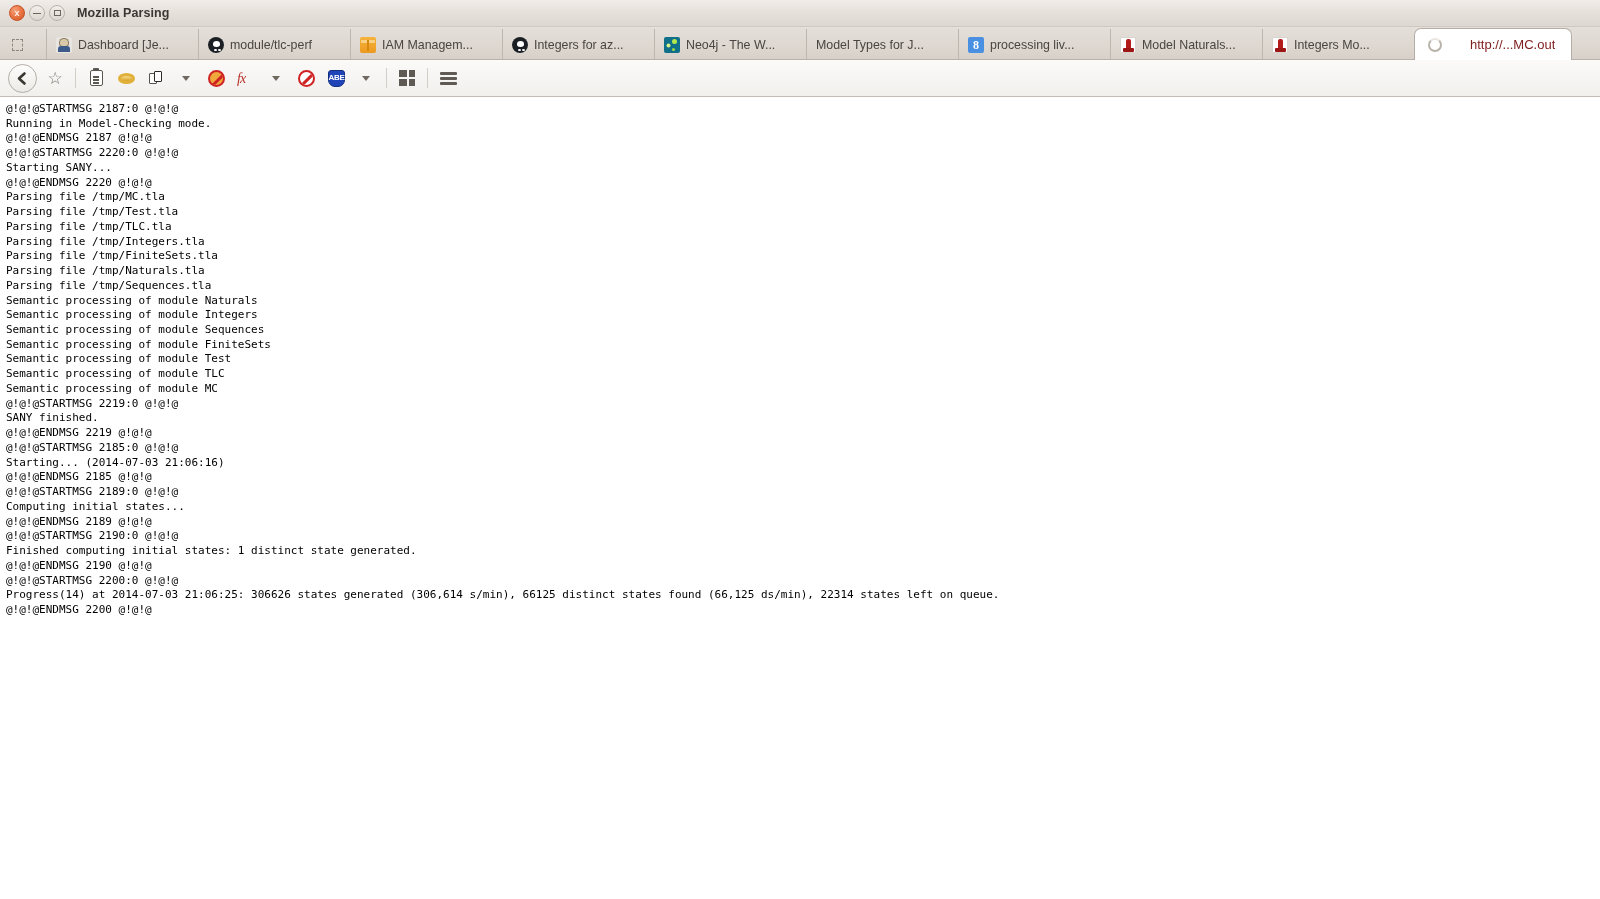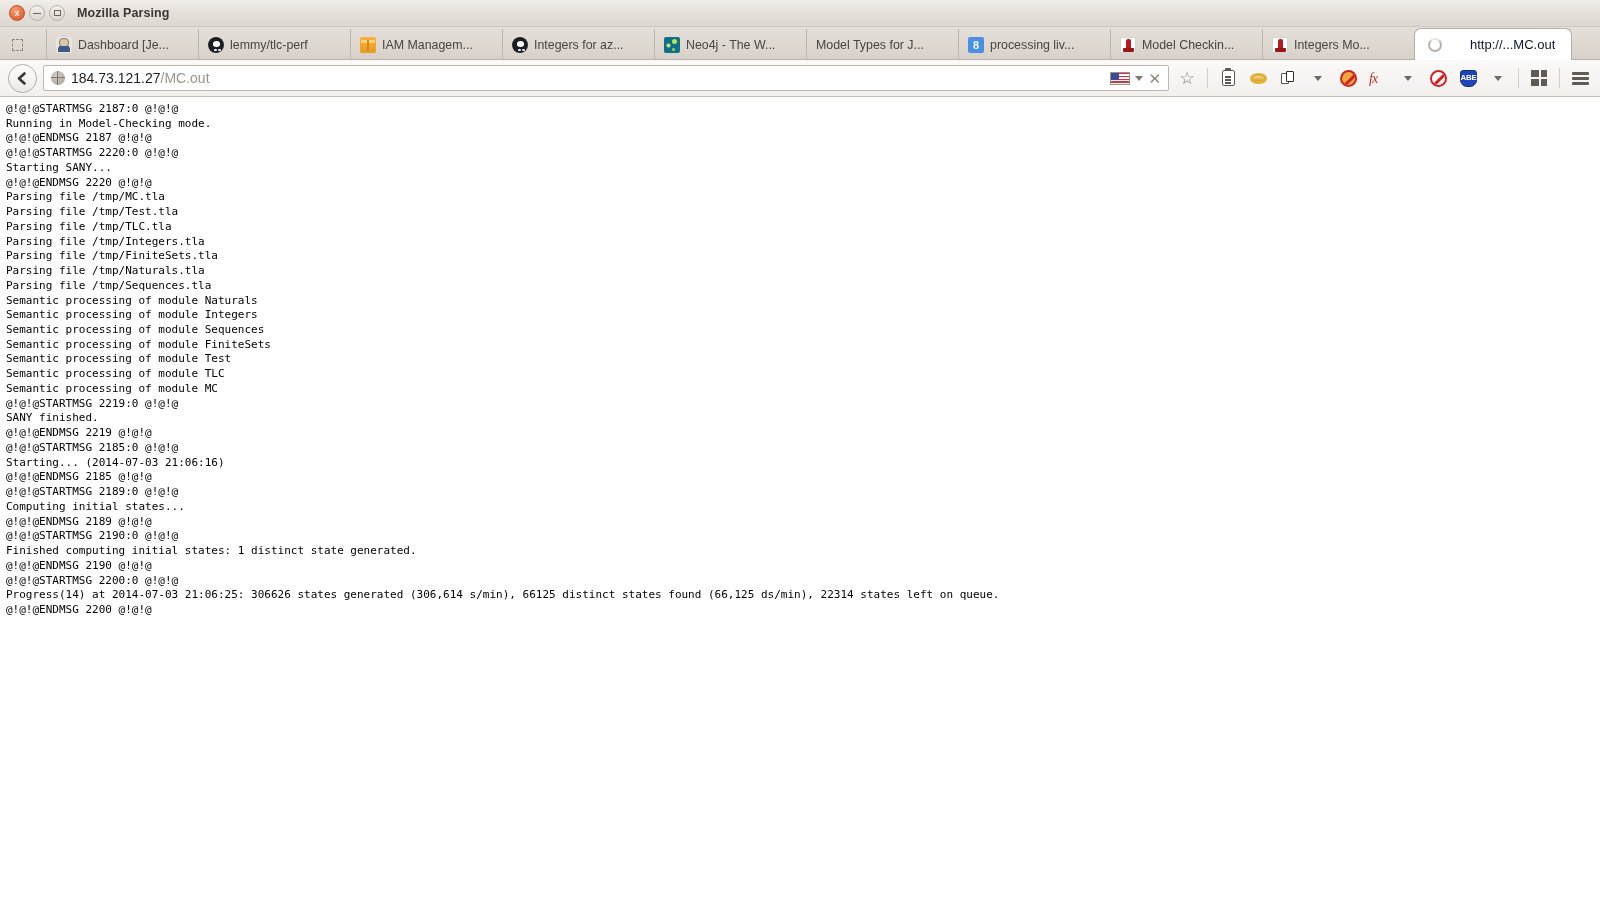--- a/index.html
+++ b/index.html
@@ -129,21 +129,21 @@
     overflow: hidden;
     text-overflow: clip;
     white-space: nowrap;
   }
   .tab.active {
     background: #ffffff;
     border: 1px solid #b4aea6;
     border-bottom: none;
     border-top-left-radius: 7px;
     border-top-right-radius: 7px;
-    color: #0f172a;
+    color: #7f1d1d;
     z-index: 3;
     height: 32px;
     flex: 0 0 auto;
     max-width: none;
     padding: 0 16px 0 13px;
     margin-right: 14px;
     font-size: 13px;
     gap: 28px;
   }
 
@@ -531,21 +531,21 @@
     </div>
     <div class="tabs">
 
       <div class="tab">
         <span class="fav jenkins"></span>
         <span class="tlabel">Dashboard [Je...</span>
       </div>
 
       <div class="tab">
         <span class="fav github"></span>
-        <span class="tlabel">lemmy/tlc-perf</span>
+        <span class="tlabel">module/tlc-perf</span>
       </div>
 
       <div class="tab">
         <span class="fav aws"></span>
         <span class="tlabel">IAM Managem...</span>
       </div>
 
       <div class="tab">
         <span class="fav github"></span>
         <span class="tlabel">Integers for az...</span>
@@ -560,21 +560,21 @@
         <span class="tlabel">Model Types for J...</span>
       </div>
 
       <div class="tab">
         <span class="fav google"></span>
         <span class="tlabel">processing liv...</span>
       </div>
 
       <div class="tab">
         <span class="fav acrobat"></span>
-        <span class="tlabel">Model Checkin...</span>
+        <span class="tlabel">Model Naturals...</span>
       </div>
 
       <div class="tab">
         <span class="fav acrobat"></span>
         <span class="tlabel">Integers Mo...</span>
       </div>
 
       <div class="tab active">
         <span class="fav loading"></span>
         <span class="tlabel">http://...MC.out</span>
@@ -584,27 +584,20 @@
   </div>
 
   <div class="navbar">
 
     <div class="backbtn">
       <svg width="15" height="15" viewBox="0 0 15 15">
         <path d="M9.5 2.5 L4 7.5 L9.5 12.5" fill="none" stroke="#3a3630" stroke-width="2.6" stroke-linecap="round" stroke-linejoin="round"></path>
       </svg>
     </div>
 
-    <div class="urlbar">
-      <span class="globe"></span>
-      <span class="urltext" title="Search or enter address"><span>184.73.121.27</span><span class="dim">/MC.out</span></span>
-      <span class="flag"></span>
-      <span class="caret"></span>
-      <span class="xbtn">✕</span>
-    </div>
 
     <div class="tbicon">
       <span class="star">☆</span>
     </div>
 
     <div class="tbsep"></div>
 
     <div class="tbicon">
       <span class="clipboard"></span>
     </div>

